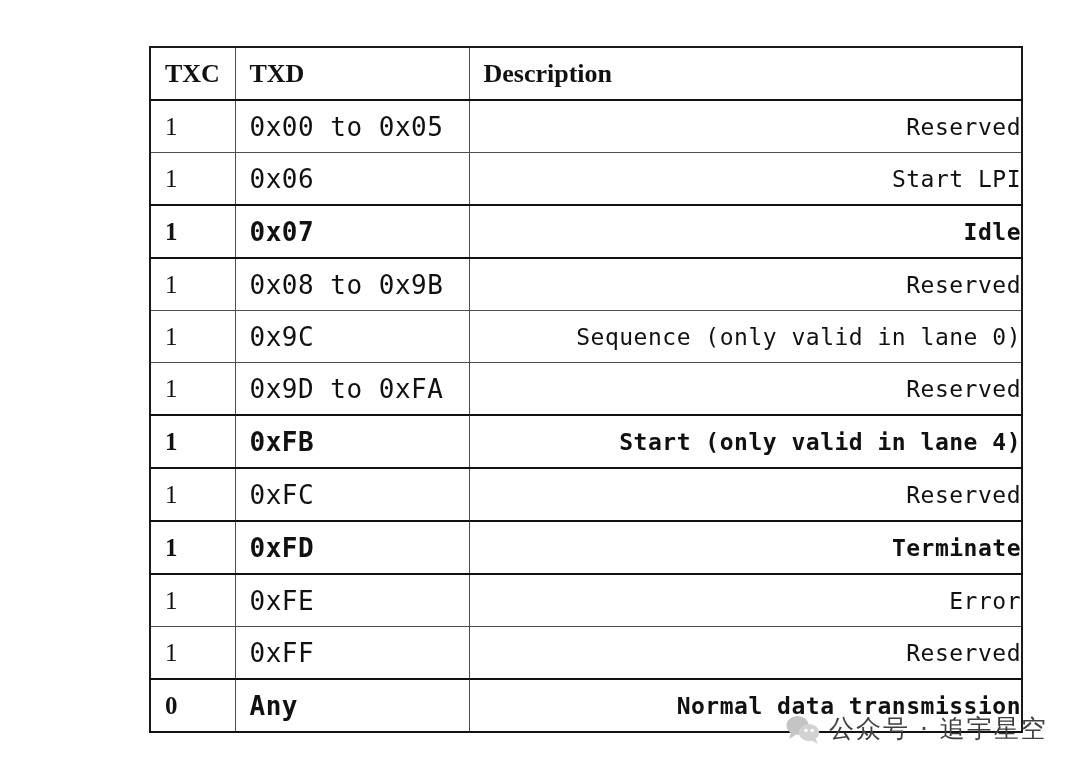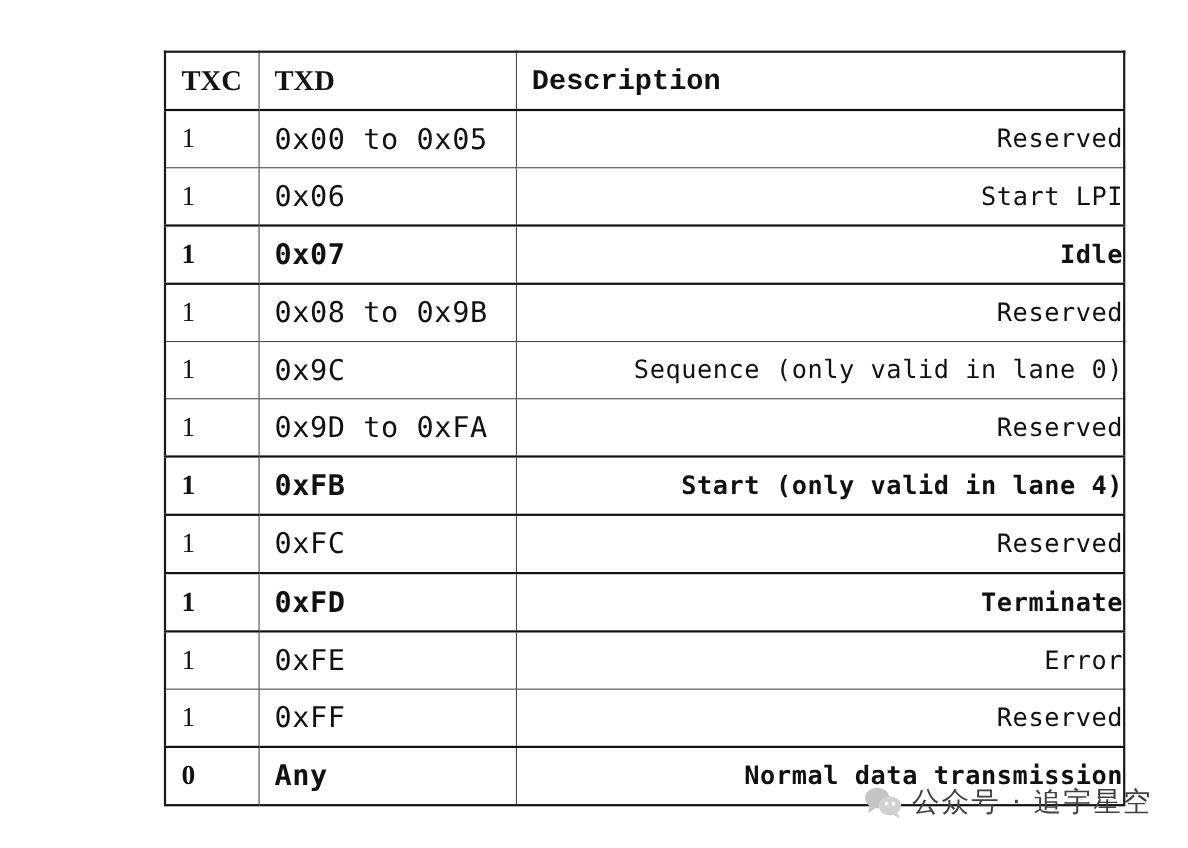--- a/index.html
+++ b/index.html
@@ -64,21 +64,21 @@
   table.spec thead th {
     border-bottom: 2px solid #111111;
     font-weight: bold;
     font-size: 26px;
   }
   th.h-txc, th.h-txd {
     font-family: "Liberation Serif", "DejaVu Serif", serif;
     letter-spacing: 0px;
   }
   th.h-desc {
-    font-family: Liberation Mono, monospace;
+    font-family: Liberation Serif, serif;
     font-size: 25px;
     font-weight: normal;
     padding-left: 17px;
   }
 
   
   table.spec tbody td.cell-txc {
     font-family: "Liberation Serif", "DejaVu Serif", serif;
     font-size: 25px;
   }

